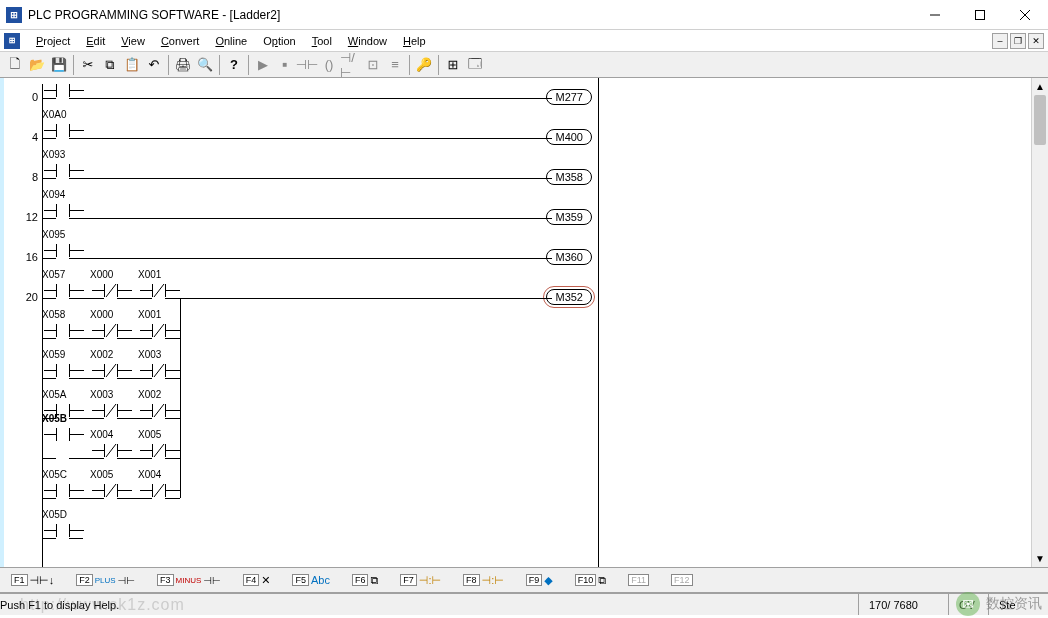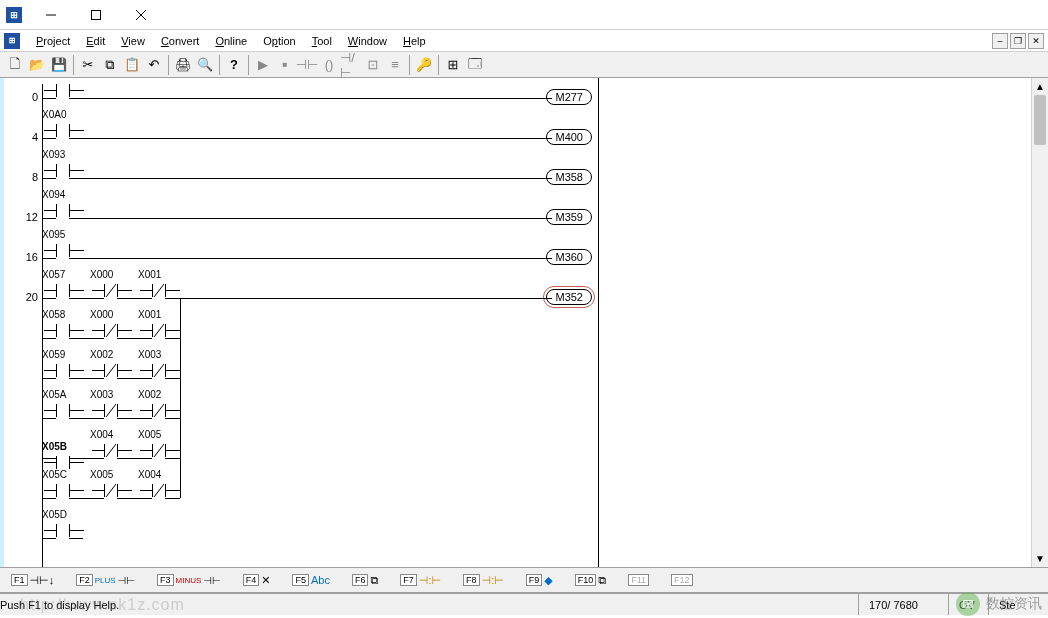--- a/index.html
+++ b/index.html
@@ -267,20 +267,21 @@
   width:8px; height:60px;
   background: rgba(180,210,240,0.7);
   border-radius: 0 3px 3px 0;
 }
 </style>
 </head>
 <body>
 
 <div class="title-bar">
   <div class="title-bar-icon">⊞</div>
+  <div class="title-text">PLC PROGRAMMING SOFTWARE - [Ladder2]</div>
   <div class="win-controls">
     <div class="win-btn">
         <svg width="10" height="10">
           <line x1="0" y1="5" x2="10" y2="5" stroke-width="1"></line>
         </svg>
       </div>
     <div class="win-btn">
         <svg width="10" height="10">
           <rect x="0.5" y="0.5" width="9" height="9" stroke-width="1"></rect>
         </svg>
@@ -531,21 +532,21 @@
         <div class="sym">
           <div class="h1"></div>
           <div class="h2"></div>
           <svg width="14" height="15" class="slash-svg">
             <line x1="2" y1="14" x2="12" y2="1" stroke="#000" stroke-width="1"></line>
           </svg>
         </div>
       </div>
       <div class="hline" style="left: 161px; width: 15px; top: 340px;"></div>
       <div class="hline" style="left: 38px; width: 14px; top: 380px;"></div>
-      <div class="contact" style="left: 40px; top: 372px; font-weight: bold;">
+      <div class="contact" style="left: 40px; top: 344px; font-weight: bold;">
         <div class="lbl">X05B</div>
         <div class="sym">
           <div class="h1"></div>
           <div class="h2"></div>
         </div>
       </div>
       <div class="hline" style="left: 65px; width: 35px; top: 380px;"></div>
       <div class="contact" style="left: 88px; top: 360px;">
         <div class="lbl">X004</div>
         <div class="sym">

